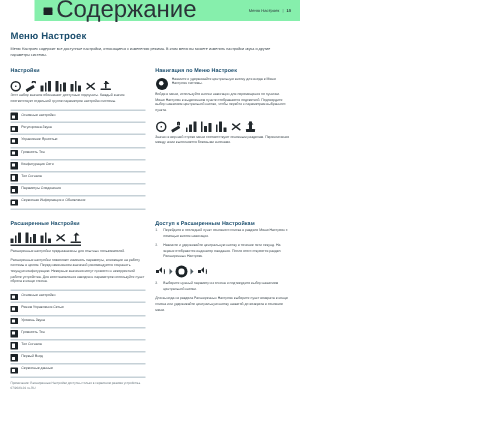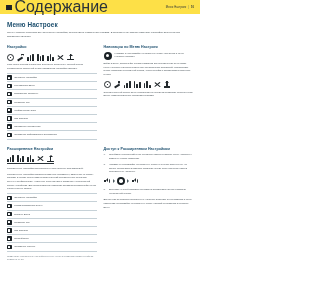--- a/index.html
+++ b/index.html
@@ -12,26 +12,27 @@
     height: 283px;
     overflow: hidden;
     font-family: "Liberation Sans", sans-serif;
     color: #2b3338;
     position: relative;
   }
 
   
   .header-bar {
     height: 14px;
-    background: #fde047;
+    background: #86efac;
     display: flex;
     align-items: center;
     justify-content: space-between;
     padding: 0 6px;
     box-sizing: border-box;
+    margin-left: 23px;
   }
   .header-left {
     display: flex;
     align-items: center;
     gap: 2.5px;
   }
   .hamburger-icon {
     width: 6px;
     height: 5px;
     display: flex;

